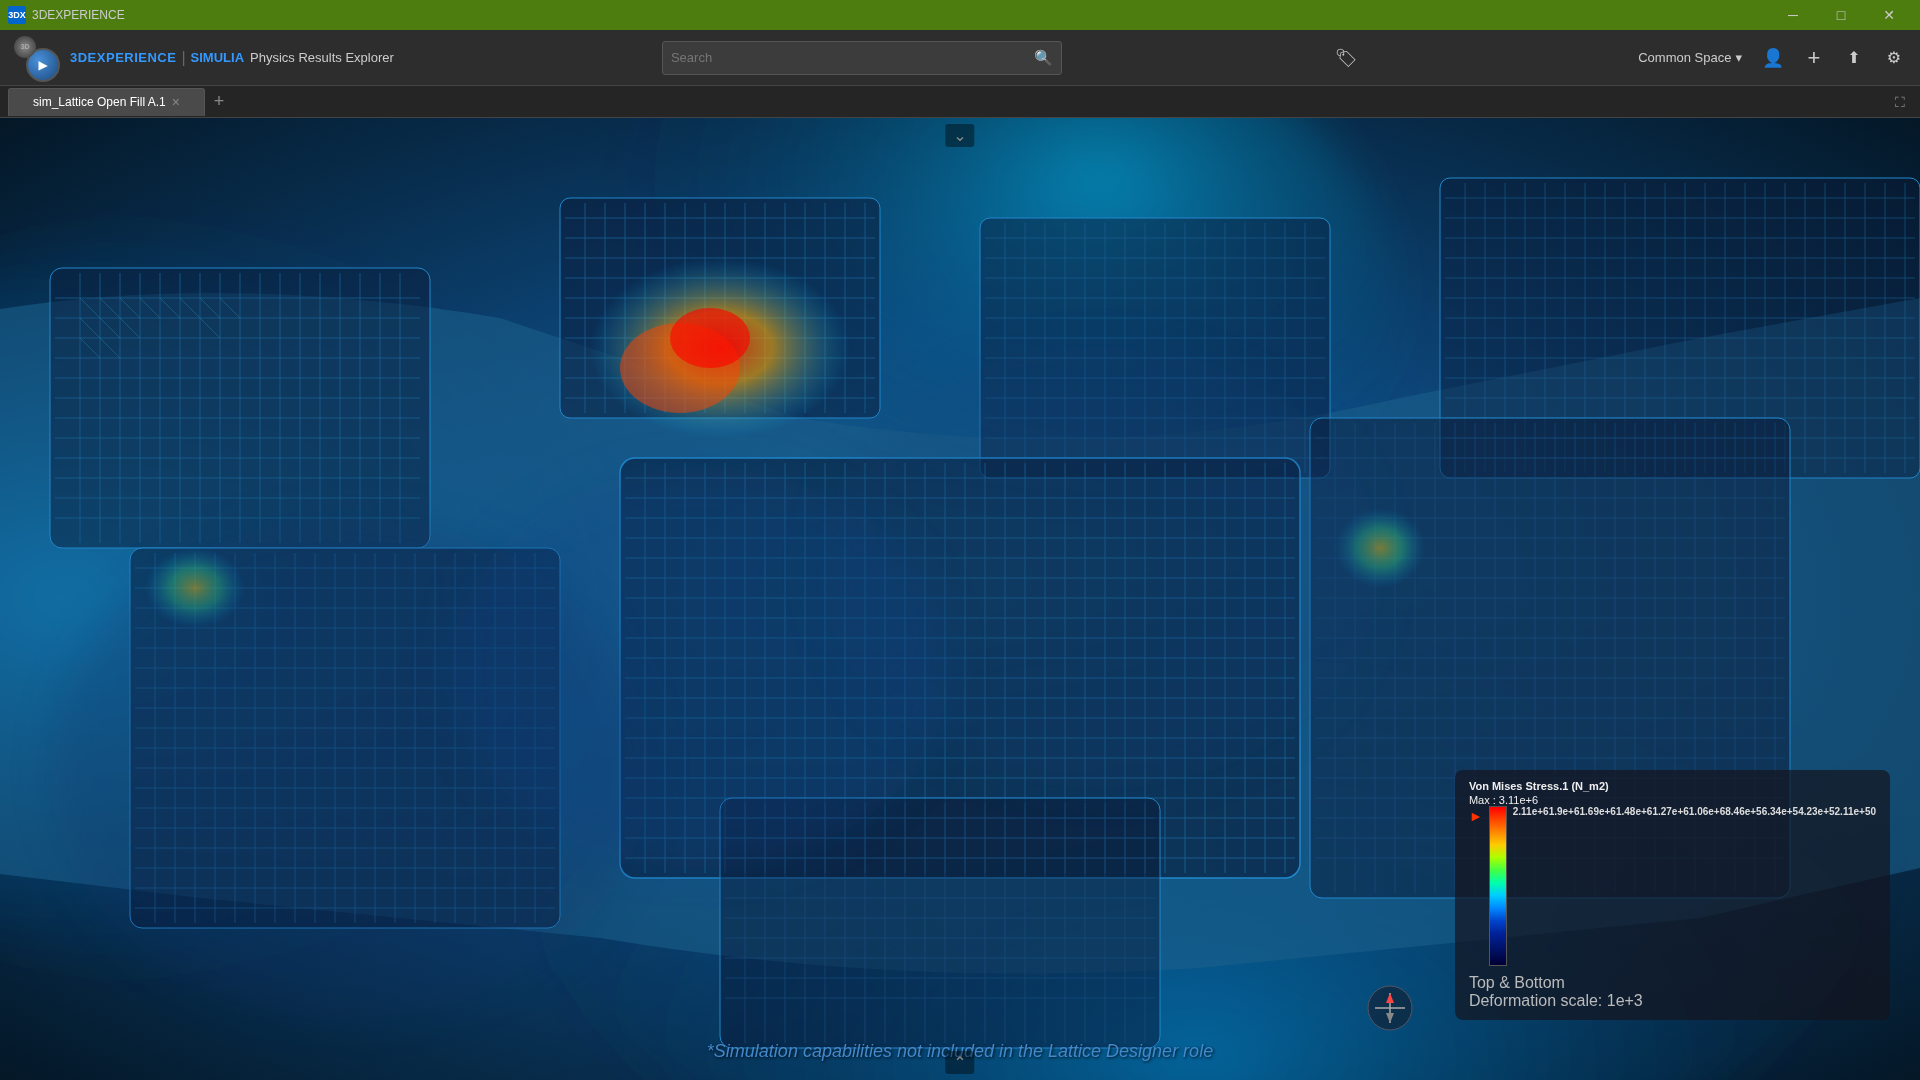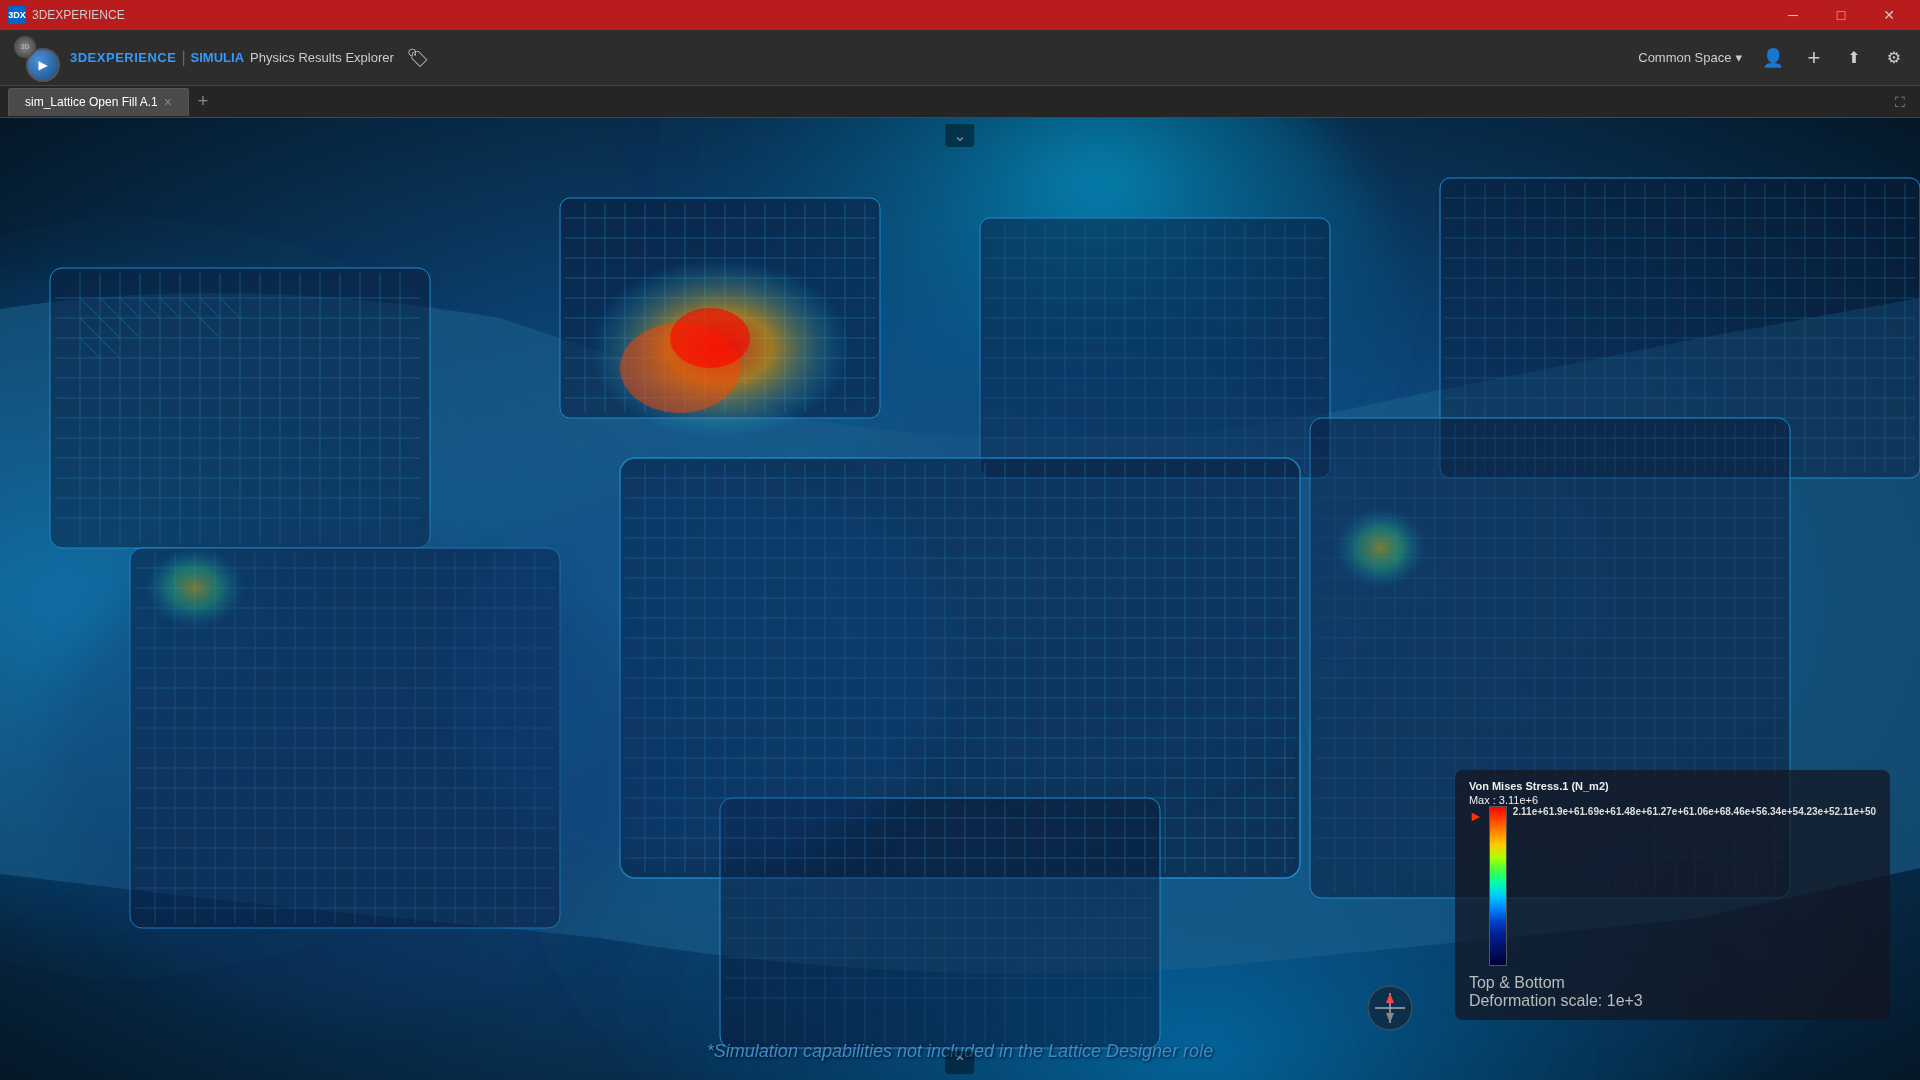--- a/index.html
+++ b/index.html
@@ -2,21 +2,21 @@
 <html><head>
   <meta charset="utf-8">
   <style>
     * { margin: 0; padding: 0; box-sizing: border-box; }
     body { width: 1920px; height: 1080px; overflow: hidden; font-family: 'Segoe UI', Arial, sans-serif; background: #1a1a2e; }
 
     
     #titlebar {
       width: 100%;
       height: 30px;
-      background: #b91c1c;
+      background: #4d7c0f;
       display: flex;
       align-items: center;
       justify-content: space-between;
       padding: 0 8px;
       position: relative;
       z-index: 100;
     }
     #titlebar-left {
       display: flex;
       align-items: center;
@@ -179,21 +179,21 @@
       position: relative;
       z-index: 100;
       border-bottom: 1px solid #444;
     }
     .tab {
       height: 28px;
       background: #3a3a3a;
       border: 1px solid #555;
       border-bottom: none;
       border-radius: 3px 3px 0 0;
-      padding: 0 16px;
+      padding: 0 24px;
       display: flex;
       align-items: center;
       gap: 6px;
       color: #ccc;
       font-size: 12px;
       cursor: pointer;
     }
     .tab.active {
       background: #4a4a4a;
       color: white;
@@ -384,20 +384,26 @@
     <div style="display:flex;flex-direction:column;margin-left:4px;">
       <div style="display:flex;align-items:center;gap:2px;">
         <span id="brand-name" style="font-size:13px;color:#3399ff;font-weight:700;letter-spacing:0.5px;">3DEXPERIENCE</span>
         <span style="color:#666;font-size:16px;margin:0 3px;">|</span>
         <span id="brand-module" style="font-size:13px;color:#3399ff;font-weight:700;">SIMULIA</span>
         <span id="brand-submodule" style="font-size:13px;color:#ccc;margin-left:4px;">Physics Results Explorer</span>
       </div>
     </div>
   </div>
 
+  <div id="search-bar" style="margin-left:auto;margin-right:auto;">
+    <input id="search-input" type="text" placeholder="Search" style="">
+    <button id="search-icon-btn">
+      <span>🔍</span>
+    </button>
+  </div>
 
   <button class="toolbar-icon-btn">
     <span style="font-size:18px;">🏷</span>
   </button>
 
   <div id="toolbar-right">
 
     <button id="common-space-btn">
       <span>Common Space</span>
       <span>▾</span>

